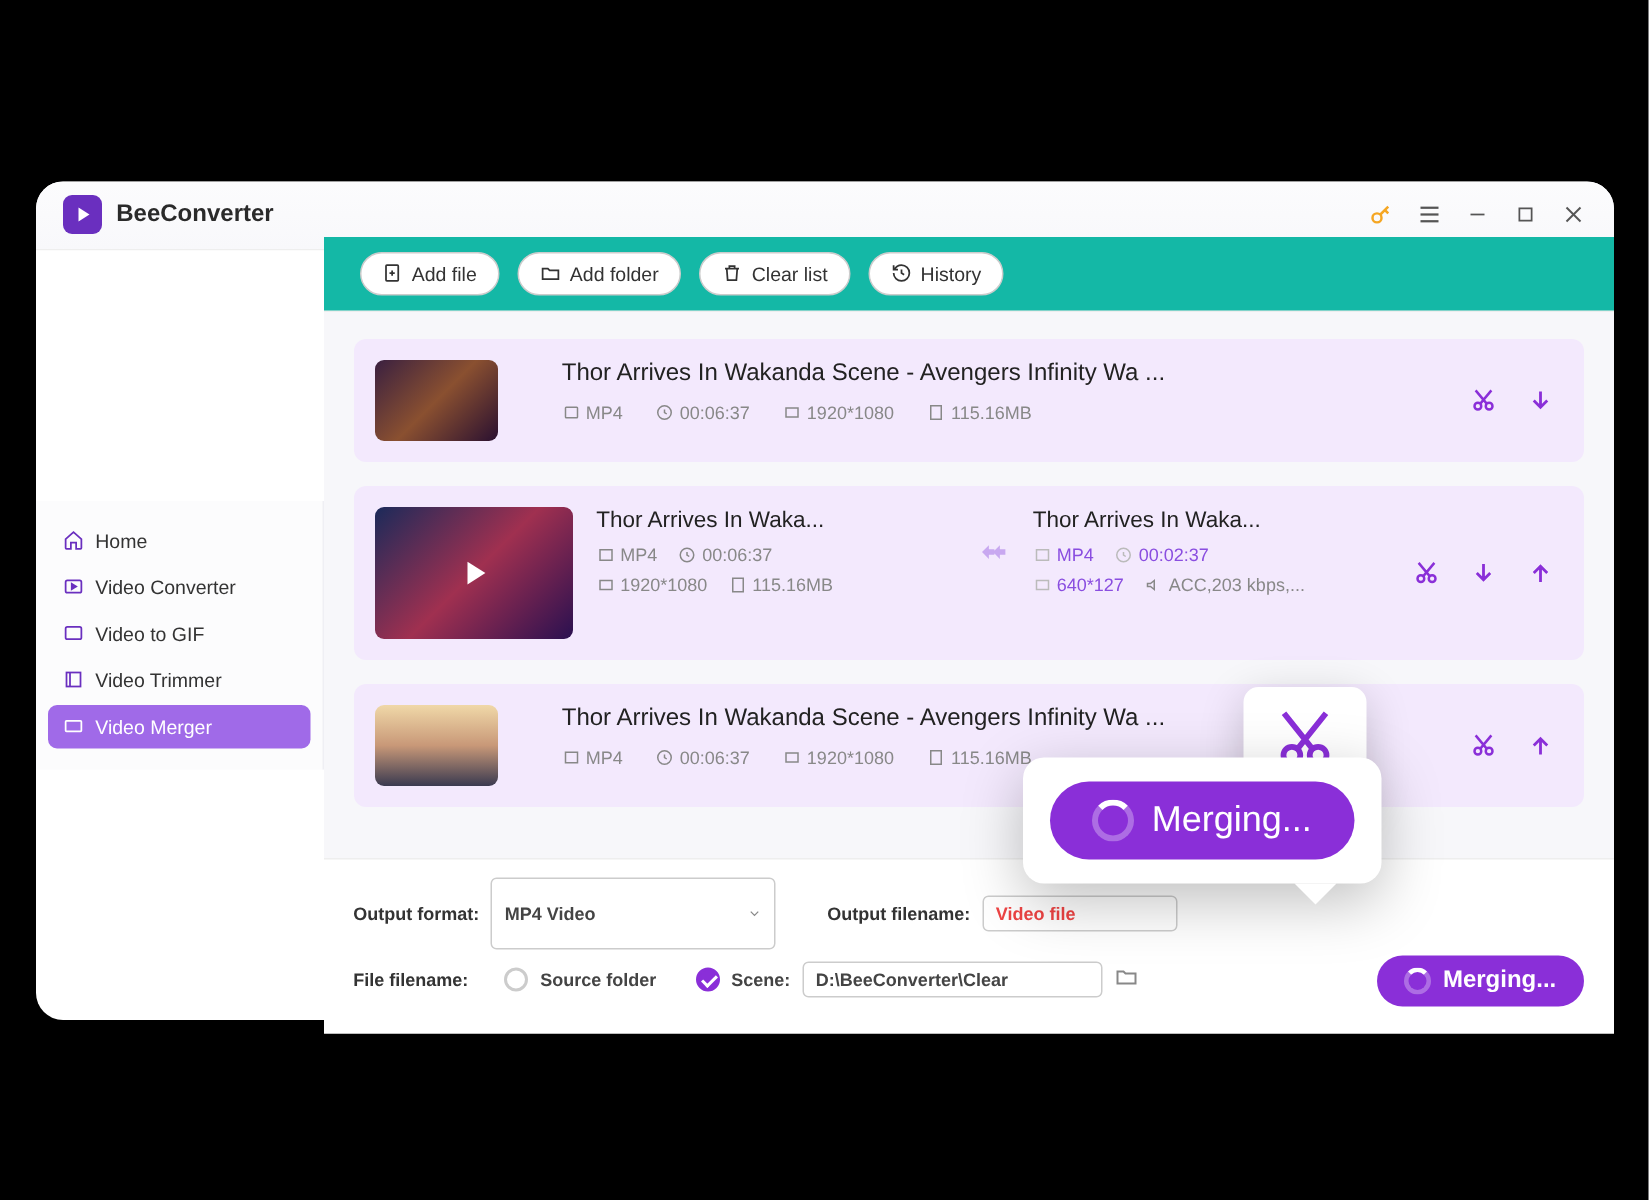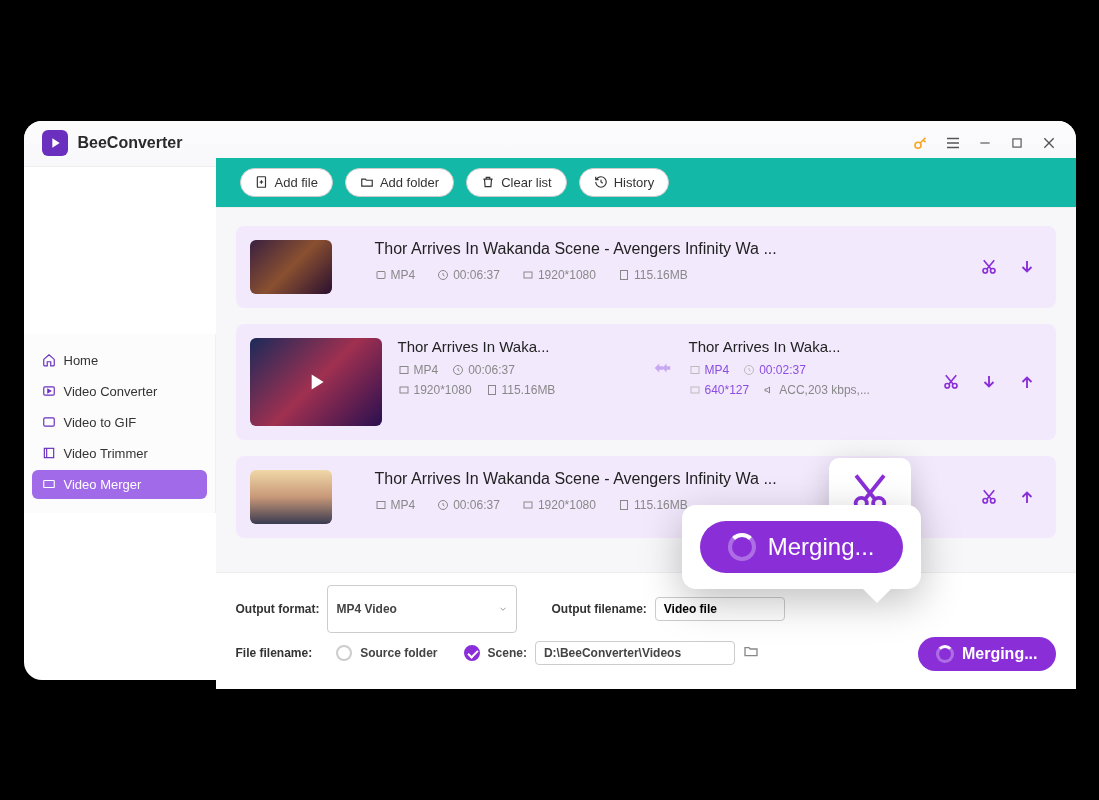--- a/index.html
+++ b/index.html
@@ -40,21 +40,21 @@
 .col .file-title { font-size: 15px; margin-bottom: 8px; }
 .col .meta-row { gap: 14px; margin-bottom: 6px; }
 .arrow-between { color: #c8a8f0; flex-shrink: 0; }
 .row-actions { display: flex; gap: 20px; align-items: center; color: #8a2fd8; padding-right: 6px; align-self: center; }
 .row-actions span { cursor: pointer; display:flex; }
 .row-actions svg { width: 18px; height: 18px; }
 .footer { background: #fff; border-top: 1px solid #eee; padding: 12px 20px 16px; position: relative; font-weight: bold; }
 .footer-row { display: flex; align-items: center; gap: 8px; font-size: 12px; color: #444; margin-bottom: 8px; }
 .footer-row label { color: #333; }
 .select-box { border: 1px solid #ccc; border-radius: 4px; padding: 16px 8px; font-size: 12px; width: 190px; display: flex; justify-content: space-between; align-items: center; background: #fff; cursor: pointer; }
-.text-input { border: 1px solid #ccc; border-radius: 4px; padding: 4px 8px; font-size: 12px; width: 130px; color: #000000; background: #fff; }
+.text-input { border: 1px solid #ccc; border-radius: 4px; padding: 4px 8px; font-size: 12px; width: 130px; color: #ef4444; background: #fff; }
 .path-input { border: 1px solid #ccc; border-radius: 4px; padding: 4px 8px; font-size: 12px; width: 200px; background: #fff; }
 .radio { width: 16px; height: 16px; border-radius: 50%; border: 2px solid #ccc; display: inline-block; cursor: pointer; position: relative; flex-shrink: 0; }
 .radio.checked { border-color: #8a2fd8; background: #8a2fd8; }
 .radio.checked::after { content:''; position:absolute; left:4px; top:1px; width:4px; height:8px; border:solid #fff; border-width:0 2px 2px 0; transform:rotate(45deg); }
 .merge-btn { position: absolute; right: 20px; bottom: 18px; background: #8a2fd8; color: #fff; padding: 8px 18px; border-radius: 24px; font-size: 16px; display: flex; align-items: center; gap: 8px; cursor: pointer; }
 .merge-btn .spinner { width: 18px; height: 18px; border: 3px solid rgba(255,255,255,0.3); border-top-color: #fff; border-radius: 50%; }
 .tooltip-scissors { position: absolute; right: 165px; top: 300px; background: #fff; padding: 14px 20px; border-radius: 10px; box-shadow: 0 8px 30px rgba(0,0,0,0.2); z-index: 20; }
 .tooltip-scissors::after { content: ''; position: absolute; bottom: -10px; left: 50%; transform: translateX(-50%); border: 10px solid transparent; border-top-color: #fff; border-bottom: 0; }
 .tooltip-scissors svg { width: 42px; height: 42px; color: #8a2fd8; }
 .tooltip-merge { position: absolute; right: 155px; bottom: 100px; background: #fff; padding: 16px 18px; border-radius: 14px; box-shadow: 0 12px 40px rgba(0,0,0,0.25); z-index: 20; }
@@ -389,21 +389,21 @@
           <div class="text-input">Video file</div>
         </div>
         <div class="footer-row">
           <label>File filename:</label>
           <div style="width:8px"></div>
           <span class="radio"></span>
           <span>Source folder</span>
           <div style="width:10px"></div>
           <span class="radio checked"></span>
           <span>Scene:</span>
-          <div class="path-input">D:\BeeConverter\Videos</div>
+          <div class="path-input">D:\BeeConverter\Clear</div>
           <span class="folder-icon">
             <svg width="16" height="16" viewBox="0 0 24 24" fill="none" stroke="currentColor" stroke-width="2">
                 <path d="M3 7h6l2 2h10v10H3z"></path>
               </svg>
           </span>
         </div>
         <div class="merge-btn">
           <div class="spinner"></div>
           <span>Merging...</span>
         </div>

